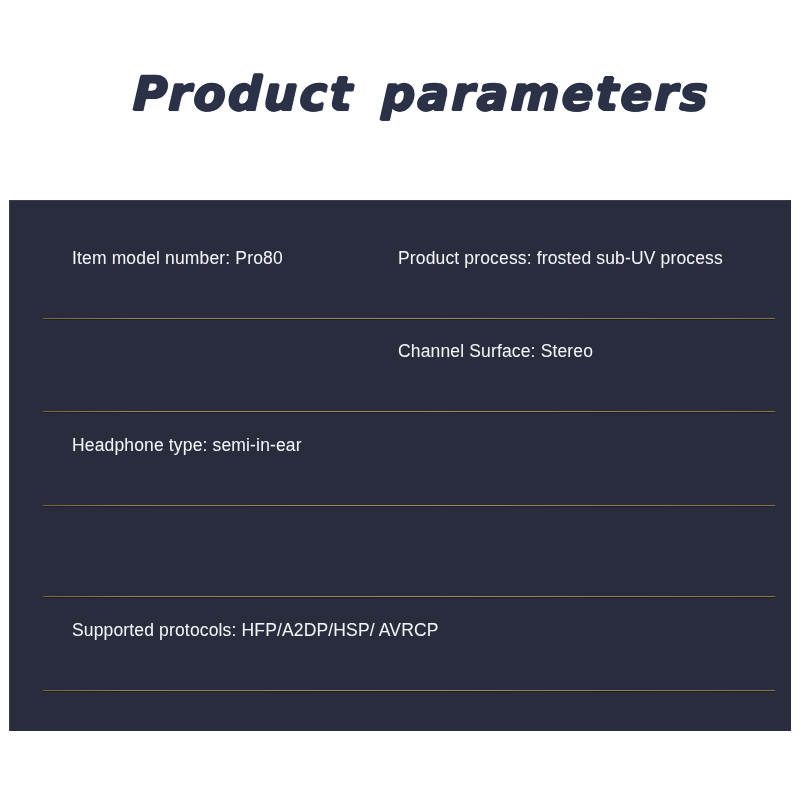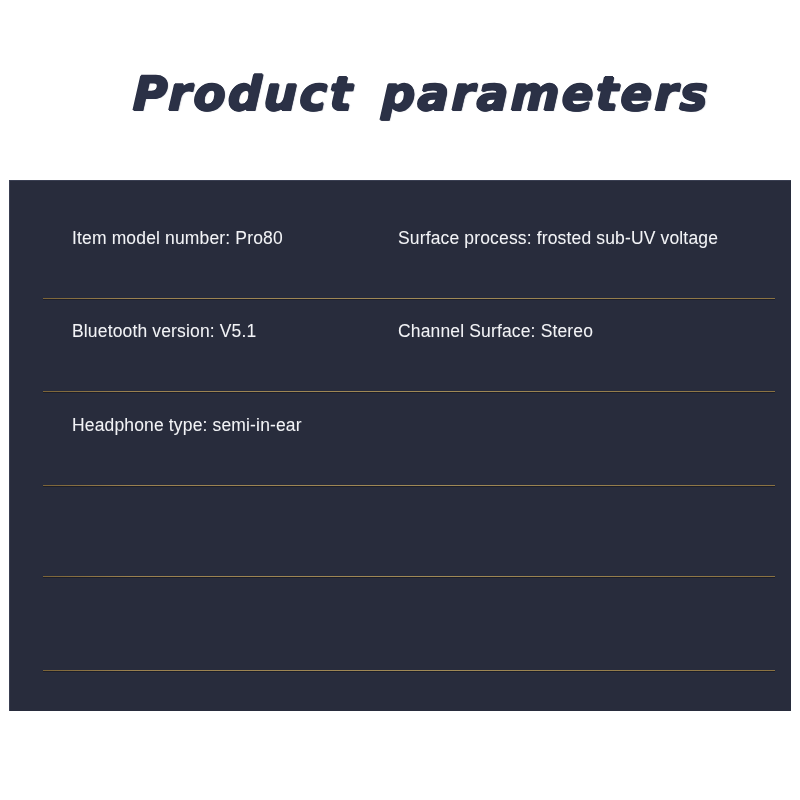--- a/index.html
+++ b/index.html
@@ -45,21 +45,21 @@
        0 1px 0 #2b3146,
        0 -1px 0 #2b3146,
        1px 1px 0 #2b3146,
        1.6px 1.2px 1px rgba(120,125,140,0.45);
   }
 
   
   .spec-panel {
     position: absolute;
     left: 9px;
-    top: 180px;
+    top: 200px;
     width: 782px;
     height: 531px;
     background: #282c3c;
     box-sizing: border-box;
     border-left: 1px solid #3a3f52;
     border-top: 1px solid #3a3f52;
   }
 
   .spec-rows {
     position: absolute;
@@ -113,39 +113,39 @@
 
 <div class="title-wrap">
   <div class="page-title">Product parameters</div>
 </div>
 
 <div class="spec-panel">
   <div class="spec-rows">
 
     <div class="spec-row r0">
       <div class="cell col-left">Item model number: Pro80</div>
-      <div class="cell col-right">Surface process: frosted sub-UV voltage</div>
+      <div class="cell col-right">Product process: frosted sub-UV process</div>
       <div class="divider"></div>
     </div>
 
     <div class="spec-row r1">
-      <div class="cell col-left">Bluetooth version: V5.1</div>
       <div class="cell col-right">Channel Surface: Stereo</div>
       <div class="divider"></div>
     </div>
 
     <div class="spec-row r2">
       <div class="cell col-left">Headphone type: semi-in-ear</div>
       <div class="divider"></div>
     </div>
 
     <div class="spec-row r3">
 
       <div class="divider"></div>
     </div>
 
     <div class="spec-row r4">
+      <div class="cell col-left">Supported protocols: HFP/A2DP/HSP/ AVRCP</div>
 
       <div class="divider"></div>
     </div>
 
   </div>
 </div>
 
 </body></html>

